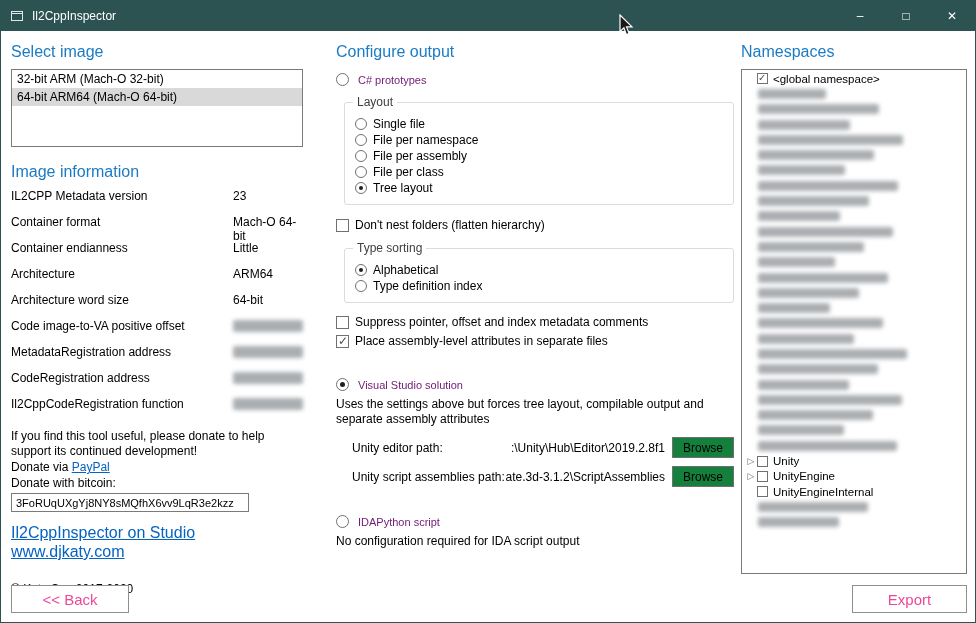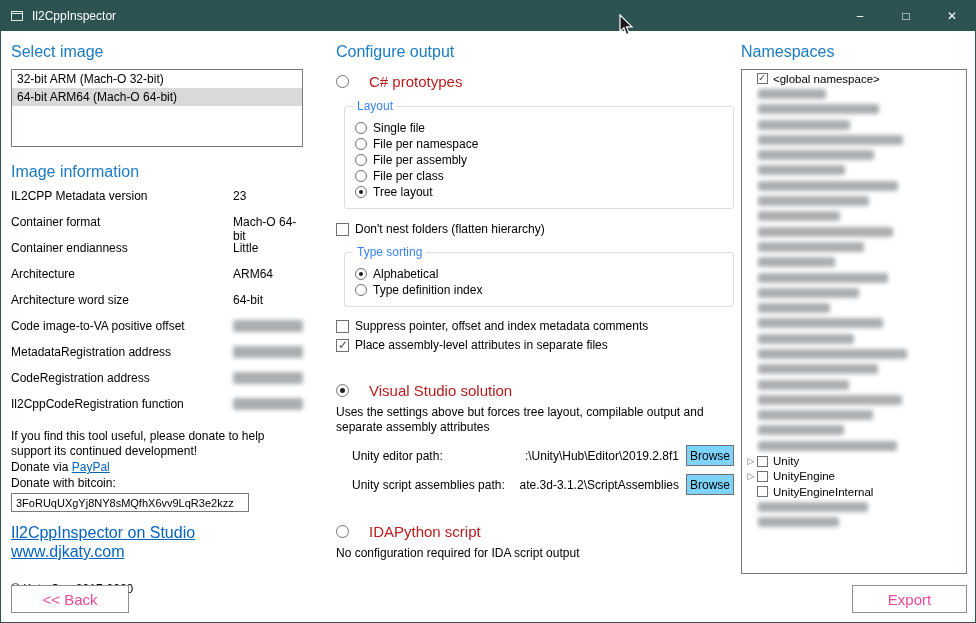--- a/index.html
+++ b/index.html
@@ -47,28 +47,28 @@
 
   .big-btn { position:absolute; bottom:9px; height:28px; background:#fff;
              border:1px solid #8f8f8f; color:#ec4899; font-size:15px;
              font-family:"Liberation Sans", sans-serif; display:flex; align-items:center;
              justify-content:center; cursor:pointer; }
   .back-btn { left:0; width:118px; }
   .export-btn { right:0; width:115px; }
 
   
   .opt-row { display:flex; align-items:center; margin-top:12px; }
-  .opt-label { font-size:15px; color:#b91c1c; margin-left:20px; }
+  .opt-label { font-size:11px; color:#701a75; margin-left:9px; }
   .opt-row.vs { margin-top:30px; }
   .opt-row.ida { margin-top:28px; }
 
   .groupbox { position:relative; border:1px solid #dcdcdc; border-radius:3px;
               margin:16px 0 0 8px; width:390px; padding:12px 10px 8px; }
   .gb-label { position:absolute; top:-8px; left:8px; background:#fff; padding:0 4px;
-              font-size:12px; color:#3b82f6; }
+              font-size:12px; color:#404040; }
 
   .rb { width:13px; height:13px; border:1px solid #707070; border-radius:50%;
         background:#fff; position:relative; flex:none; }
   .rb.sel::after { content:""; position:absolute; left:3px; top:3px; width:5px; height:5px;
                    border-radius:50%; background:#1f1f1f; }
   .rb-row { display:flex; align-items:center; height:15px; margin:1px 0; font-size:12px; }
   .rb-row .rb { width:12px; height:12px; margin-right:6px; }
   .rb-row .rb.sel::after { left:3px; top:3px; width:4px; height:4px; }
 
   .cb { width:13px; height:13px; border:1px solid #707070; background:#fff;
@@ -76,21 +76,21 @@
   .cb.checked::after { content:"✓"; position:absolute; left:1px; top:-2px;
                        font-size:12px; color:#44555e; }
   .cb-row { display:flex; align-items:center; font-size:12px; margin:5px 0; }
   .flatten-row { margin:13px 0 4px 0; }
   .extra-checks { margin-top:12px; }
 
   .desc { font-size:12px; line-height:15px; margin:6px 0 10px; width:398px; }
 
   .path-row { display:flex; align-items:center; font-size:12px; margin:8px 4px 8px 16px; }
   .path-value { margin-left:auto; margin-right:7px; white-space:nowrap; }
-  .browse-btn { width:48px; height:21px; background:#7dd3fc; border:1px solid #707070;
+  .browse-btn { width:62px; height:21px; background:#15803d; border:1px solid #707070;
                 font-size:12px; font-family:"Liberation Sans", sans-serif;
                 display:flex; align-items:center; justify-content:center; cursor:pointer; flex:none; }
 
   
   .ns-panel { border:1px solid #7a7a7a; height:505px; margin-top:2px; padding:1px 3px;
               overflow:hidden; background:#fff; }
   .ns-row { display:flex; align-items:center; height:15.3px; font-size:11.5px; }
   .ns-exp { width:12px; flex:none; font-size:9px; color:#6a6a6a; text-align:center; line-height:15px; }
   .ns-cb { width:11px; height:11px; margin:0 5px 0 0; }
   .ns-cb.checked::after { font-size:10px; left:0; top:-2px; }

